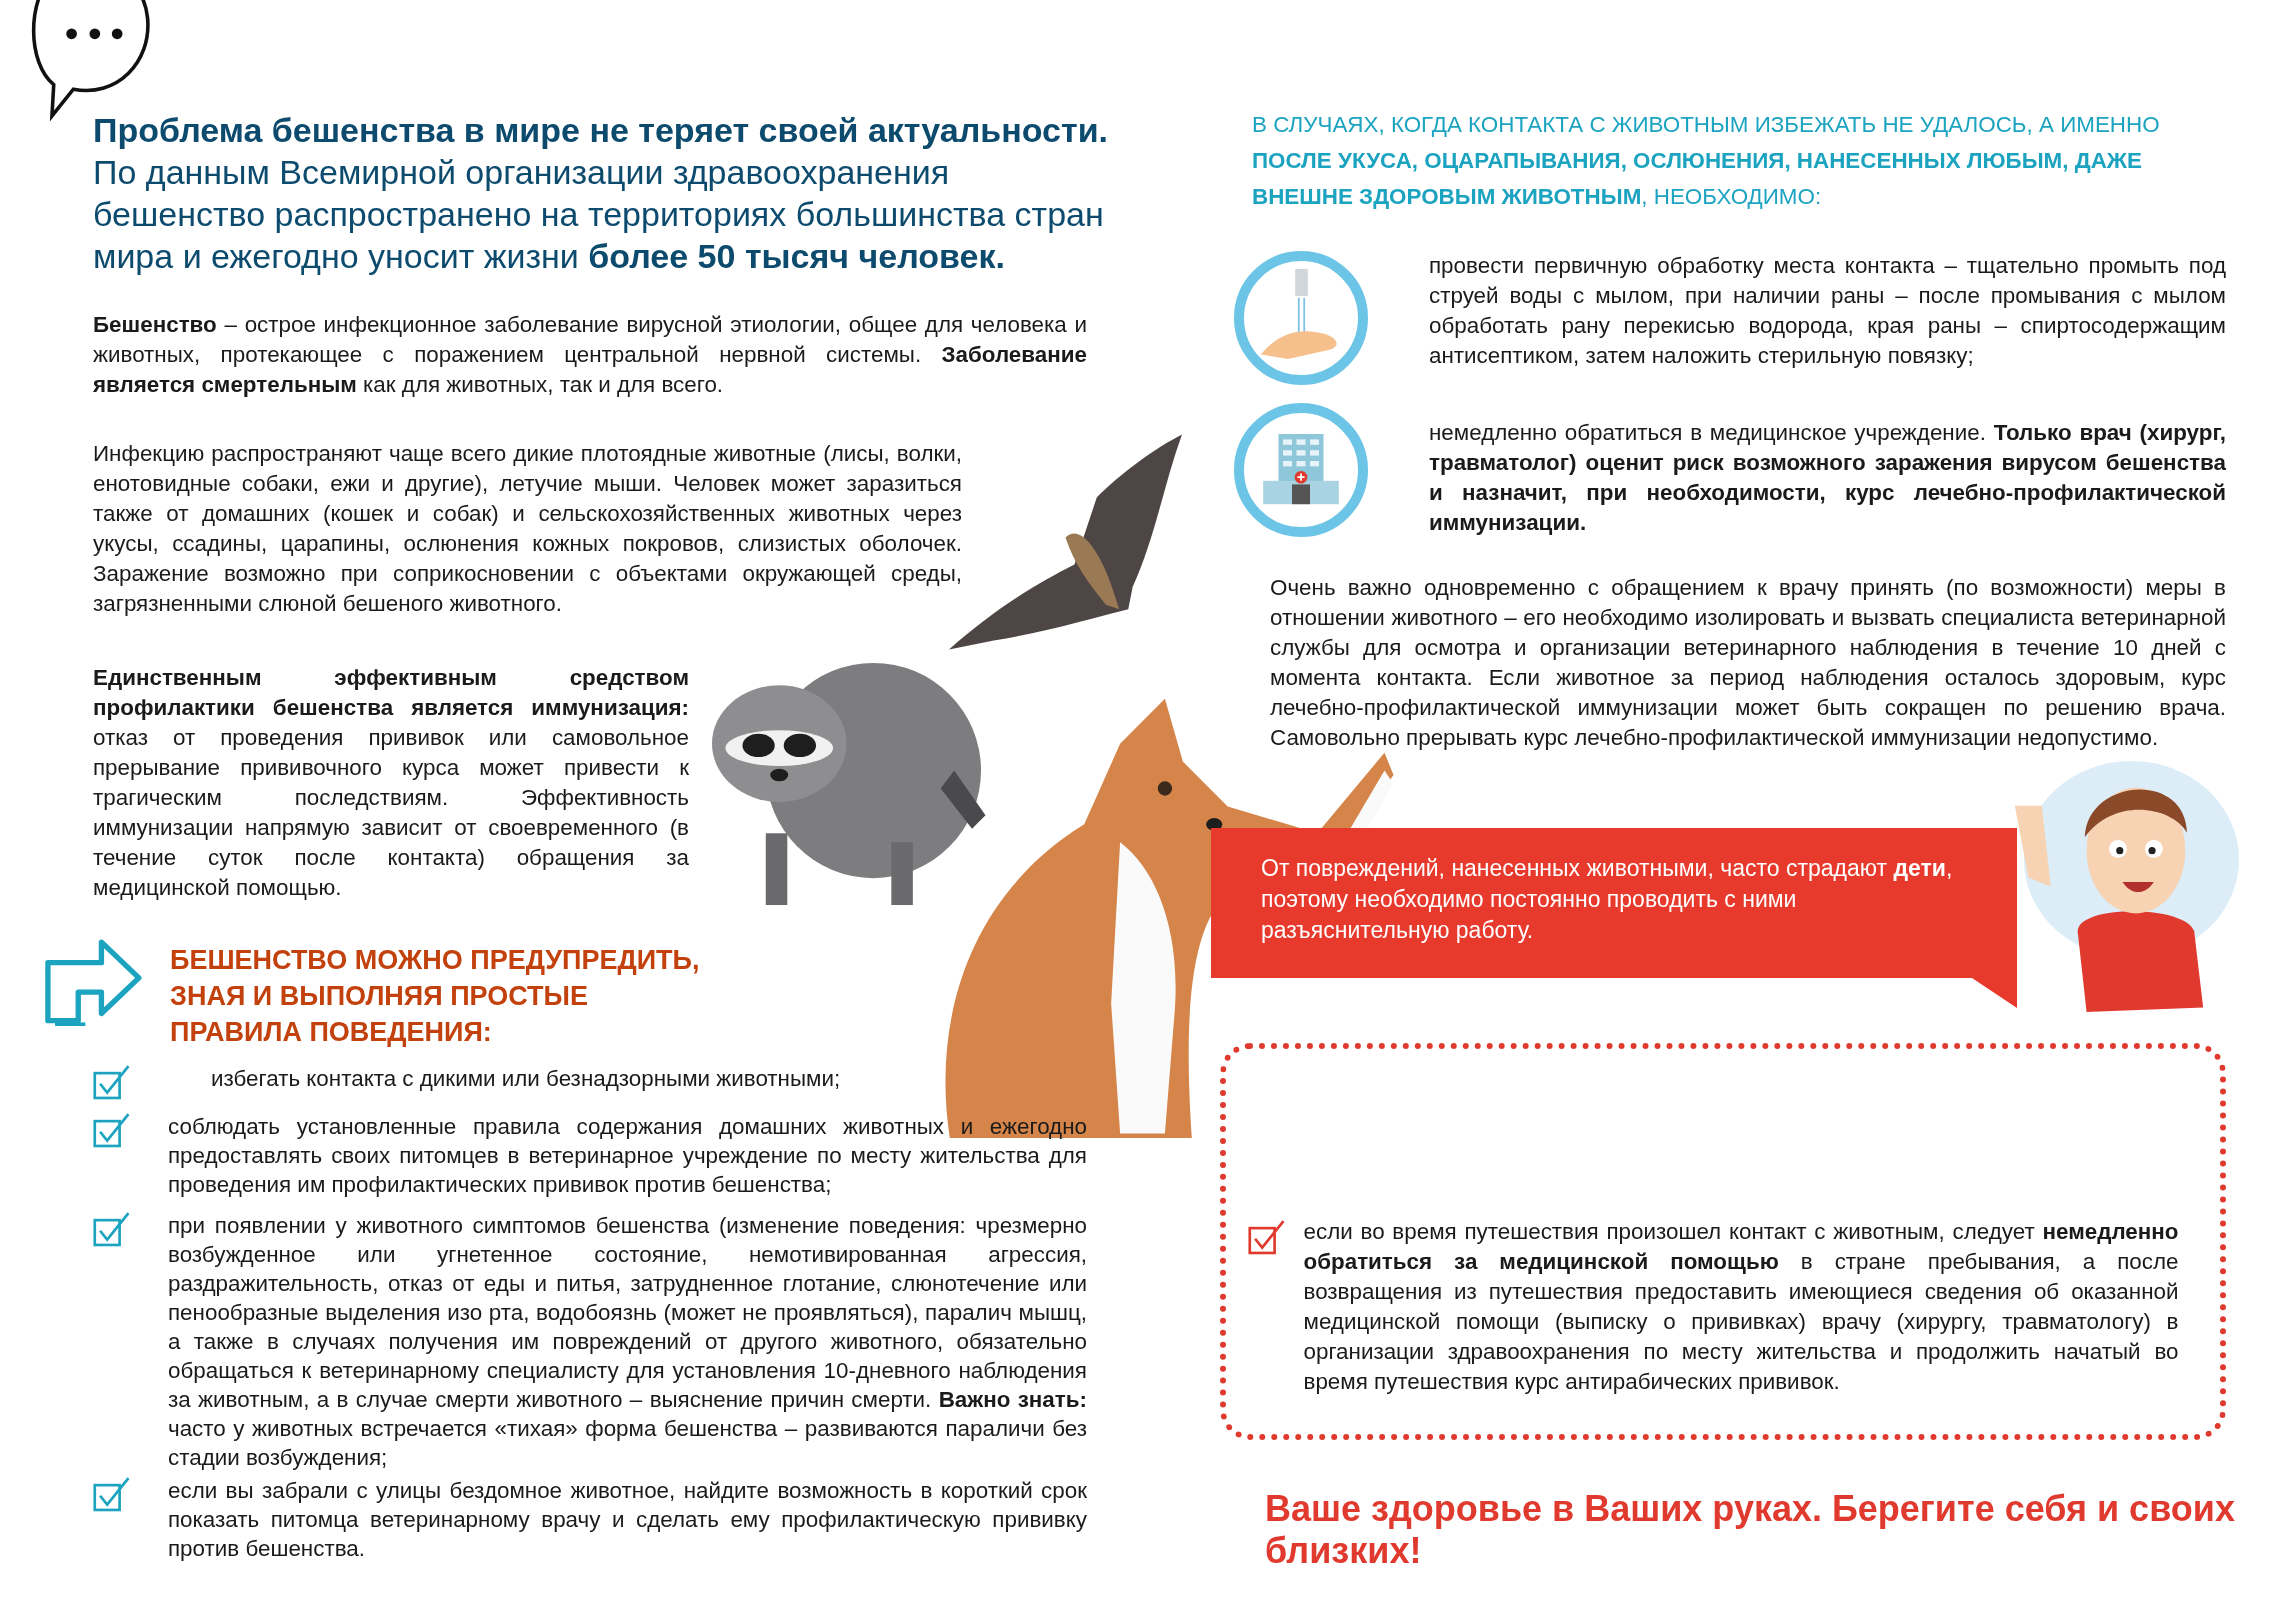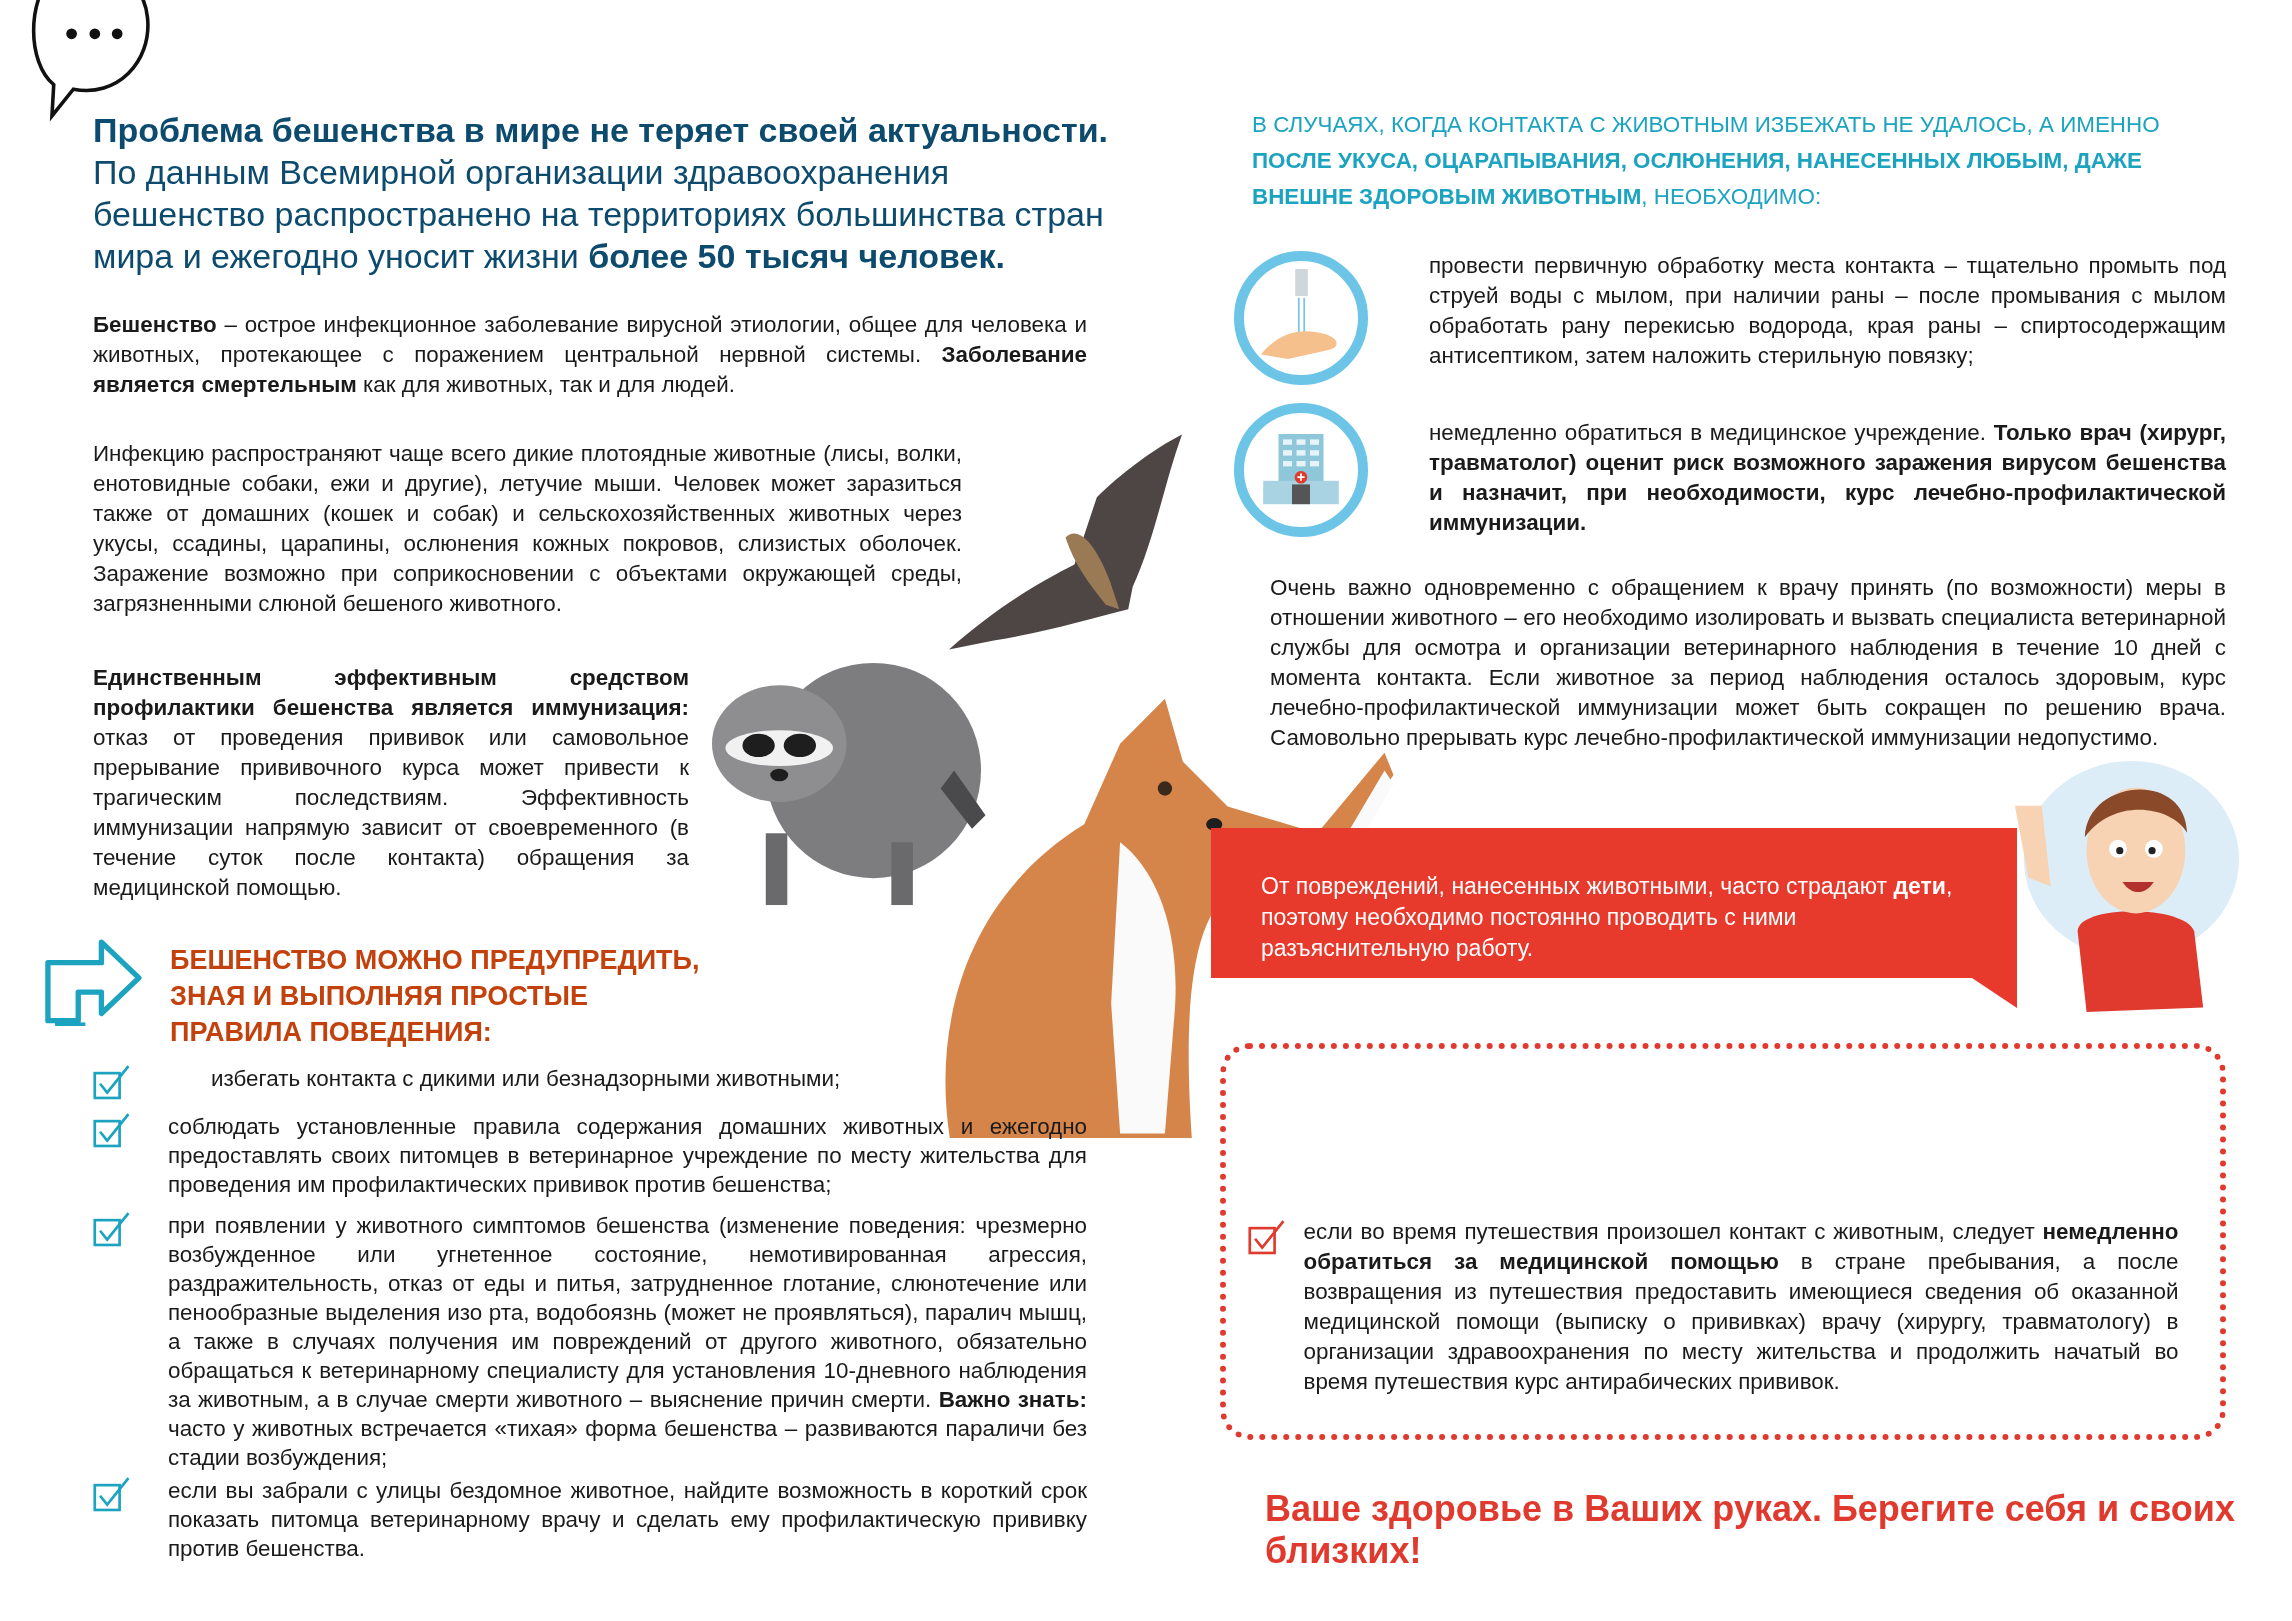--- a/index.html
+++ b/index.html
@@ -28,21 +28,21 @@
       <circle cx="111" cy="78" r="6" fill="#111"></circle>
   </svg>
 </div>
 
 <div class="abs headline" style="left:93px;top:109px;width:1030px;">
   <span style="font-weight:bold;">Проблема бешенства в мире не теряет своей актуальности</span><span style="font-weight:bold;">.</span><br>
   <span>По данным Всемирной организации здравоохранения бешенство распространено на территориях большинства стран мира и ежегодно уносит жизни </span><span style="font-weight:bold;">более 50 тысяч человек</span><span style="font-weight:bold;">.</span>
 </div>
 
 <div class="abs body-text" style="left:93px;top:310px;width:994px;">
-  <b>Бешенство</b><span> – острое инфекционное заболевание вирусной этиологии, общее для человека и животных, протекающее с поражением центральной нервной системы. </span><b>Заболевание является смертельным</b><span> как для животных, так и для людей.</span>
+  <b>Бешенство</b><span> – острое инфекционное заболевание вирусной этиологии, общее для человека и животных, протекающее с поражением центральной нервной системы. </span><b>Заболевание является смертельным</b><span> как для животных, так и для всего.</span>
 </div>
 
 <div class="abs body-text" style="left:93px;top:439px;width:869px;">
   <span>Инфекцию распространяют чаще всего дикие плотоядные животные (лисы, волки, енотовидные собаки, ежи и другие), летучие мыши. Человек может заразиться также от домашних (кошек и собак) и сельскохозяйственных животных через укусы, ссадины, царапины, ослюнения кожных покровов, слизистых оболочек. Заражение возможно при соприкосновении с объектами окружающей среды, загрязненными слюной бешеного животного.</span>
 </div>
 
 <div class="abs" style="left:940px;top:430px;width:251px;height:224px;">
   <svg width="251" height="224" viewBox="0 0 280 250">
     <path d="M10 245 C60 200 110 170 150 150 L175 75 C200 50 240 20 270 5 C250 60 240 120 215 175 L210 200 C170 210 120 225 60 235 Z" fill="#4e4545"></path>
     <path d="M140 120 C155 105 175 130 190 170 L200 200 L185 195 C165 170 150 150 140 120 Z" fill="#9a7a55"></path>
@@ -159,21 +159,21 @@
       <path d="M50 54 L50 62 M46 58 L54 58" stroke="#fff" stroke-width="2"></path>
   </svg>
 </div>
 <div class="abs body-text" style="left:1429px;top:418px;width:797px;">
   <span>немедленно обратиться в медицинское учреждение. </span><b>Только врач (хирург, травматолог) оценит риск возможного заражения вирусом бешенства и назначит, при необходимости, курс лечебно-профилактической иммунизации.</b>
 </div>
 
 <div class="abs body-text" style="left:1270px;top:573px;width:956px;">Очень важно одновременно с обращением к врачу принять (по возможности) меры в отношении животного – его необходимо изолировать и вызвать специалиста ветеринарной службы для осмотра и организации ветеринарного наблюдения в течение 10 дней с момента контакта. Если животное за период наблюдения осталось здоровым, курс лечебно-профилактической иммунизации может быть сокращен по решению врача. Самовольно прерывать курс лечебно-профилактической иммунизации недопустимо.</div>
 
 <div class="abs banner" style="left:1211px;top:828px;width:806px;height:150px;">
-  <div style="position:absolute;left:50px;top:43px;width:725px;font-size:23px;line-height:31px;">
+  <div style="position:absolute;left:50px;top:25px;width:725px;font-size:23px;line-height:31px;">
     <span>От повреждений, нанесенных животными, часто страдают </span><b>дети</b><span>, поэтому необходимо постоянно проводить с ними разъяснительную работу.</span>
   </div>
 </div>
 <div class="abs" style="left:1969px;top:976px;width:0;height:0;border-left:48px solid transparent;border-top:32px solid #e7392c;"></div>
 
 <div class="abs" style="left:1979px;top:752px;width:269px;height:269px;">
   <svg width="269" height="269" viewBox="0 0 300 300">
     <ellipse cx="170" cy="120" rx="120" ry="110" fill="#dcedf7"></ellipse>
     <path d="M110 200 C110 170 230 170 240 200 L250 285 L120 290 Z" fill="#e03a2f"></path>
     <ellipse cx="175" cy="110" rx="55" ry="70" fill="#f7d2b3"></ellipse>

